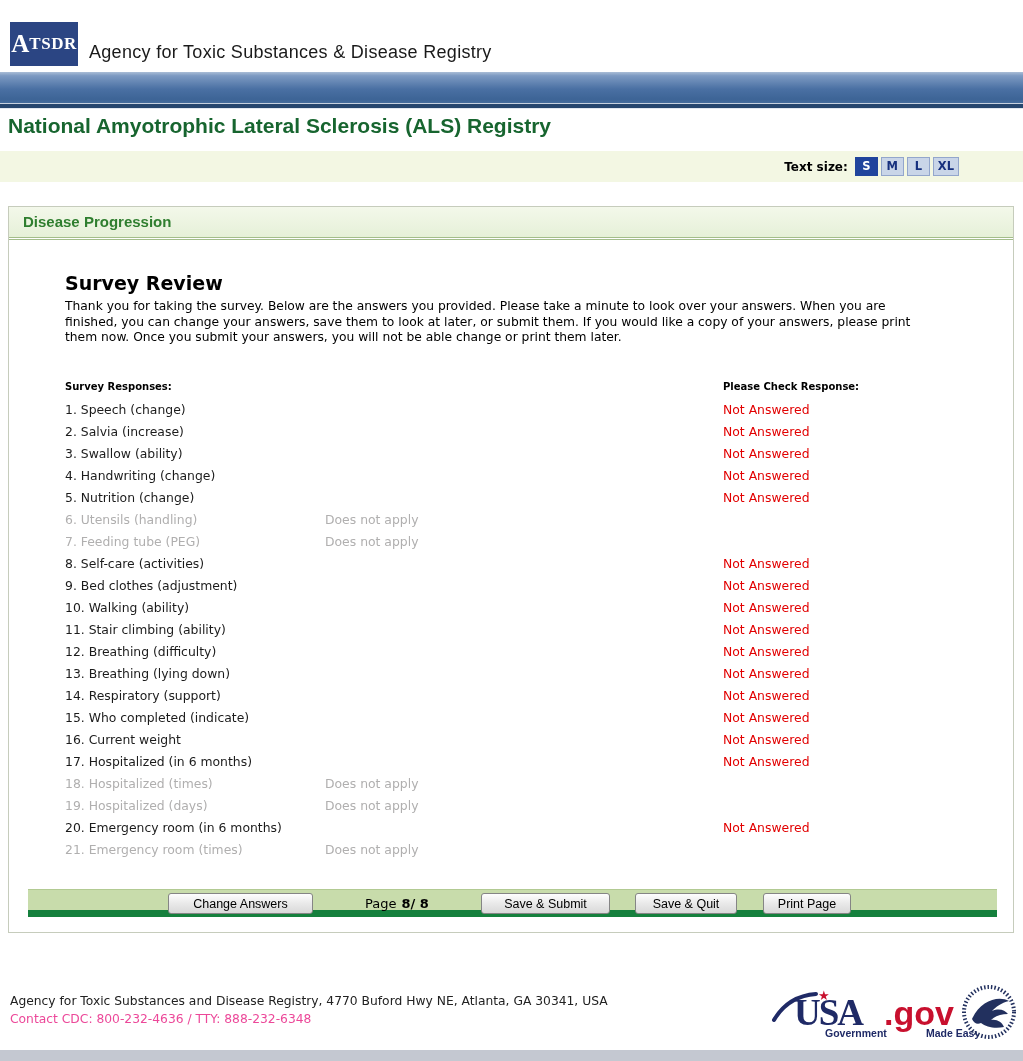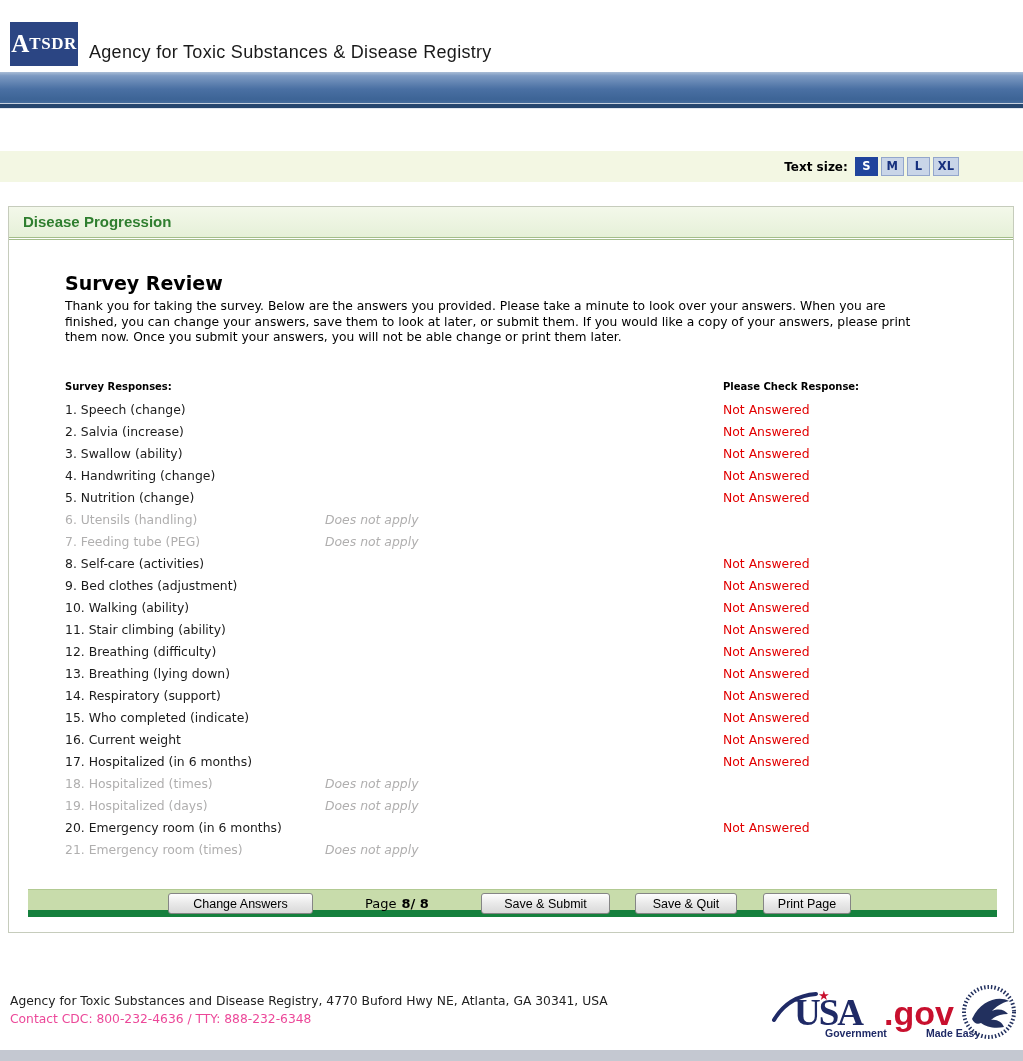--- a/index.html
+++ b/index.html
@@ -44,21 +44,21 @@
 
   .col-head{position:absolute;top:381px;font-size:10px;font-weight:bold;color:#000;}
   .col-head.left{left:65px;}
   .col-head.right{left:723px;}
 
   .s-row{position:absolute;left:65px;width:940px;height:22px;line-height:22px;font-size:12.4px;}
   .s-label{color:#1b1b1b;}
   .s-row.muted .s-label{color:#b0afaf;}
   .s-status{position:absolute;top:0;}
   .st-red{left:658px;color:#e20000;}
-  .st-gray{left:260px;color:#b0afaf;font-style:italic;}
+  .st-gray{left:260px;color:#b0afaf;}
 
   
   .toolbar{position:absolute;left:28px;top:889px;width:969px;height:28px;background:#c8dcab;
       border-top:1px solid #b2ca92;border-bottom:7px solid #15803d;box-sizing:border-box;}
   .tb-btn{position:absolute;top:3px;height:21px;font-family:"Liberation Sans",sans-serif;font-size:12.5px;
       color:#000;text-align:center;line-height:19px;border:1px solid #858585;border-radius:3px;
       background:linear-gradient(180deg,#fefefe,#e9e9e9 50%,#d9d9d9);box-sizing:border-box;cursor:pointer;}
   .tb-change{left:140px;width:145px;}
   .tb-save{left:453px;width:129px;}
   .tb-quit{left:607px;width:102px;}
@@ -85,20 +85,21 @@
 
   <div class="atsdr-logo">
     <span class="big">A</span>
       <span class="rest">TSDR</span>
   </div>
   <div class="agency-name">Agency for Toxic Substances &amp; Disease Registry</div>
 
   <div class="topbar"></div>
   <div class="topbar-under"></div>
 
+  <div class="page-title">National Amyotrophic Lateral Sclerosis (ALS) Registry</div>
 
   <div class="ts-bar">
     <span class="ts-label">Text size:</span>
     <span id="ts-buttons" style="display:flex;gap:3px;">
         <span class="ts-btn sel">S</span>
         <span class="ts-btn">M</span>
         <span class="ts-btn">L</span>
         <span class="ts-btn">XL</span>
       </span>
   </div>

